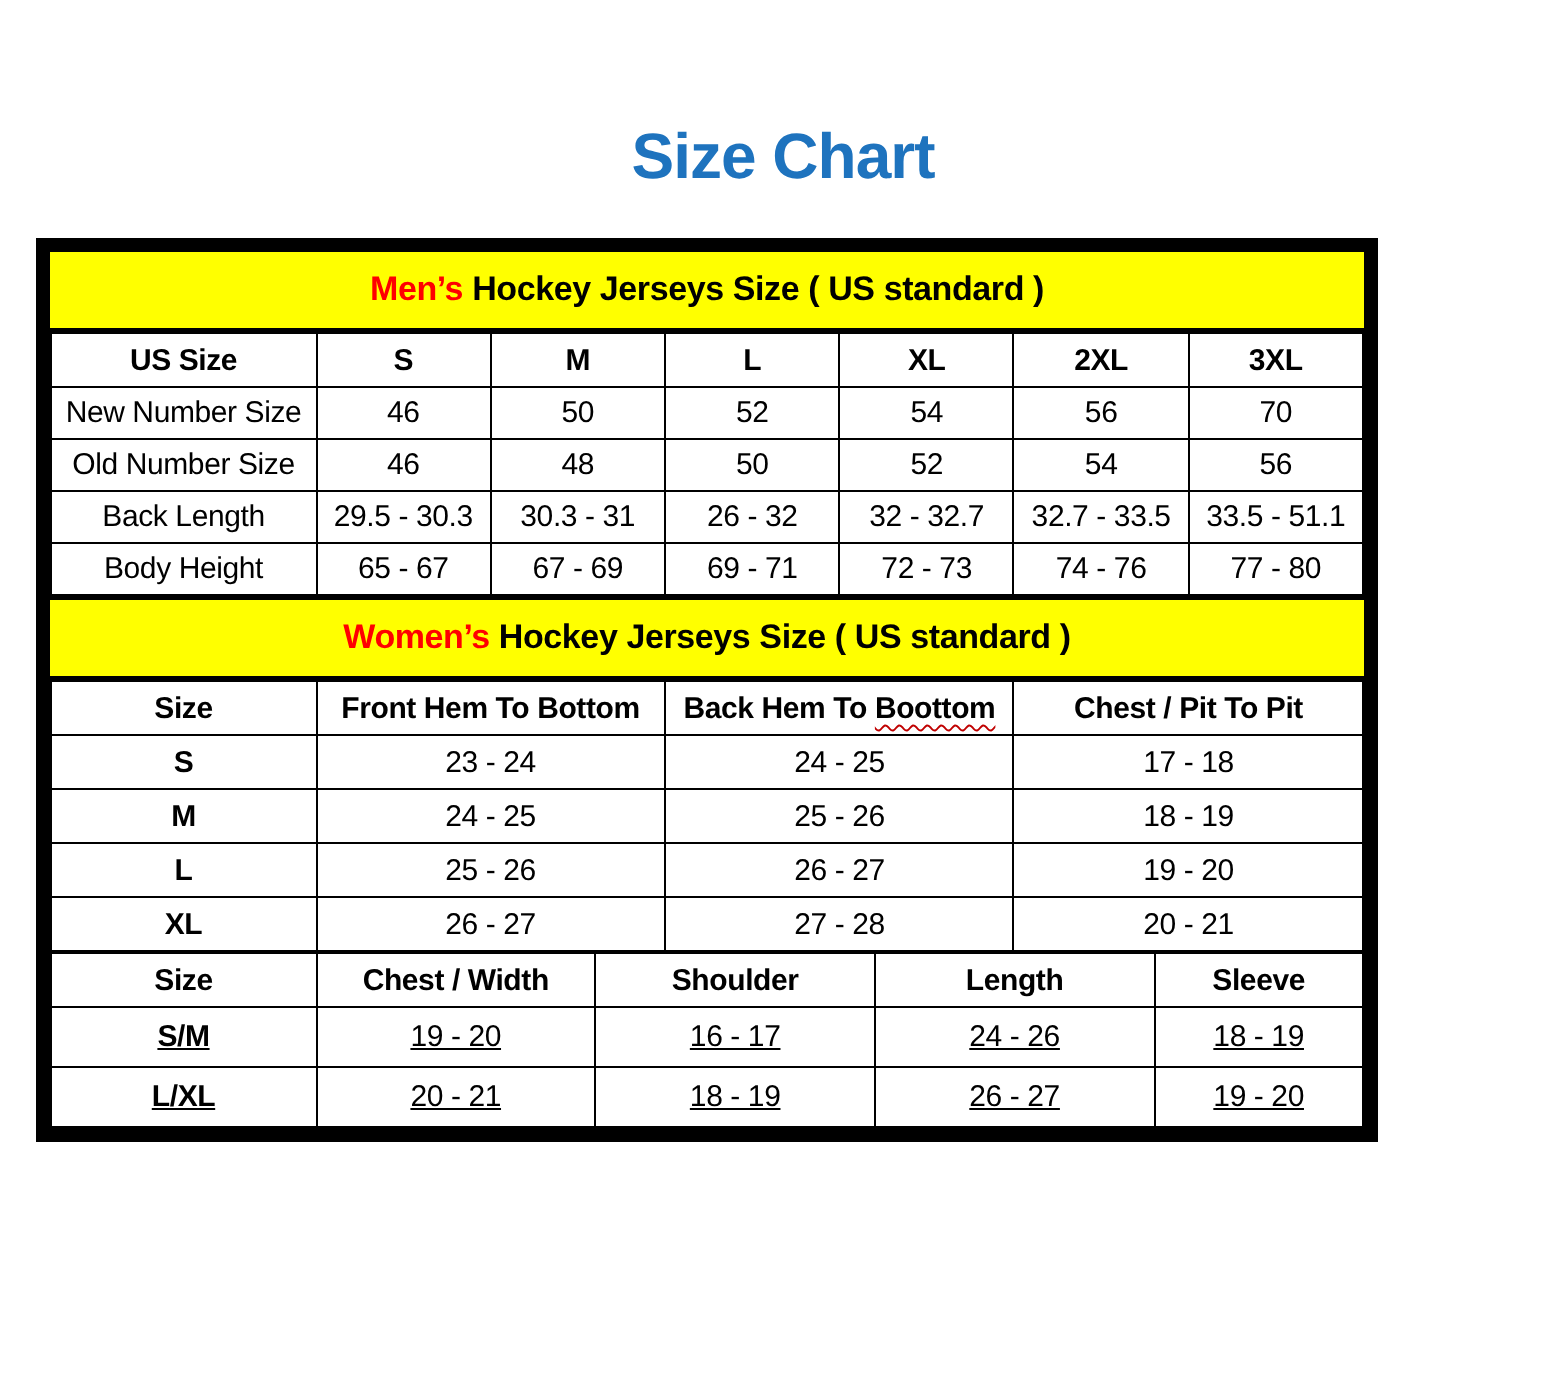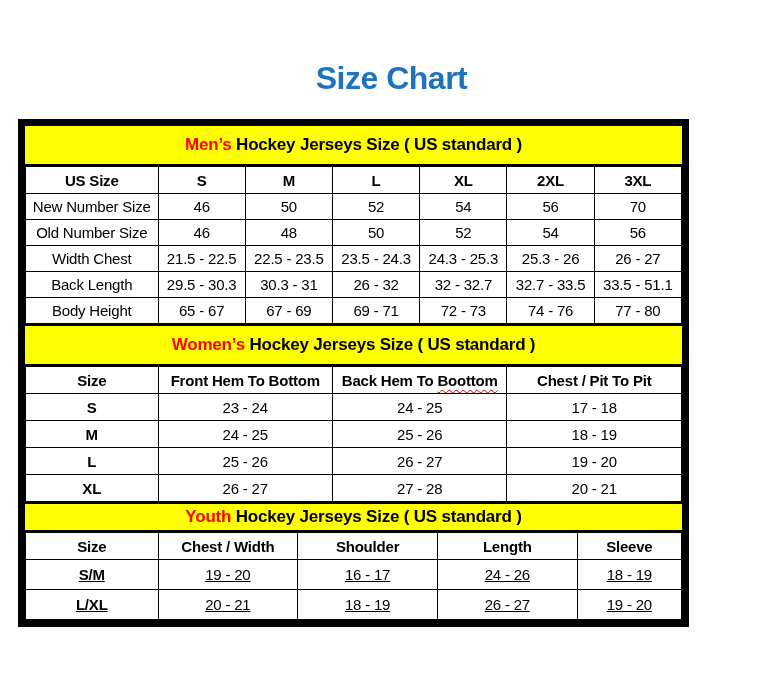--- a/index.html
+++ b/index.html
@@ -108,29 +108,20 @@
       <tr>
         <td class="rowlabel">Old Number Size</td>
         <td>46</td>
         <td>48</td>
         <td>50</td>
         <td>52</td>
         <td>54</td>
         <td>56</td>
       </tr>
       <tr>
-        <td class="rowlabel">Width Chest</td>
-        <td>21.5 - 22.5</td>
-        <td>22.5 - 23.5</td>
-        <td>23.5 - 24.3</td>
-        <td>24.3 - 25.3</td>
-        <td>25.3 - 26</td>
-        <td>26 - 27</td>
-      </tr>
-      <tr>
         <td class="rowlabel">Back Length</td>
         <td>29.5 - 30.3</td>
         <td>30.3 - 31</td>
         <td>26 - 32</td>
         <td>32 - 32.7</td>
         <td>32.7 - 33.5</td>
         <td>33.5 - 51.1</td>
       </tr>
       <tr>
         <td class="rowlabel">Body Height</td>
@@ -182,21 +173,20 @@
       </tr>
       <tr>
         <td class="rowlabel">XL</td>
         <td>26 - 27</td>
         <td>27 - 28</td>
         <td>20 - 21</td>
       </tr>
     </tbody>
   </table>
 
-  <div class="band mid tight"><span class="accent">Youth</span><span> Hockey Jerseys Size ( US standard )</span></div>
 
   <table class="grid youth">
     <colgroup>
       <col style="width:20.2%">
         <col style="width:21.3%">
         <col style="width:21.3%">
         <col style="width:21.3%">
         <col style="width:15.9%">
     </colgroup>
     <thead>

